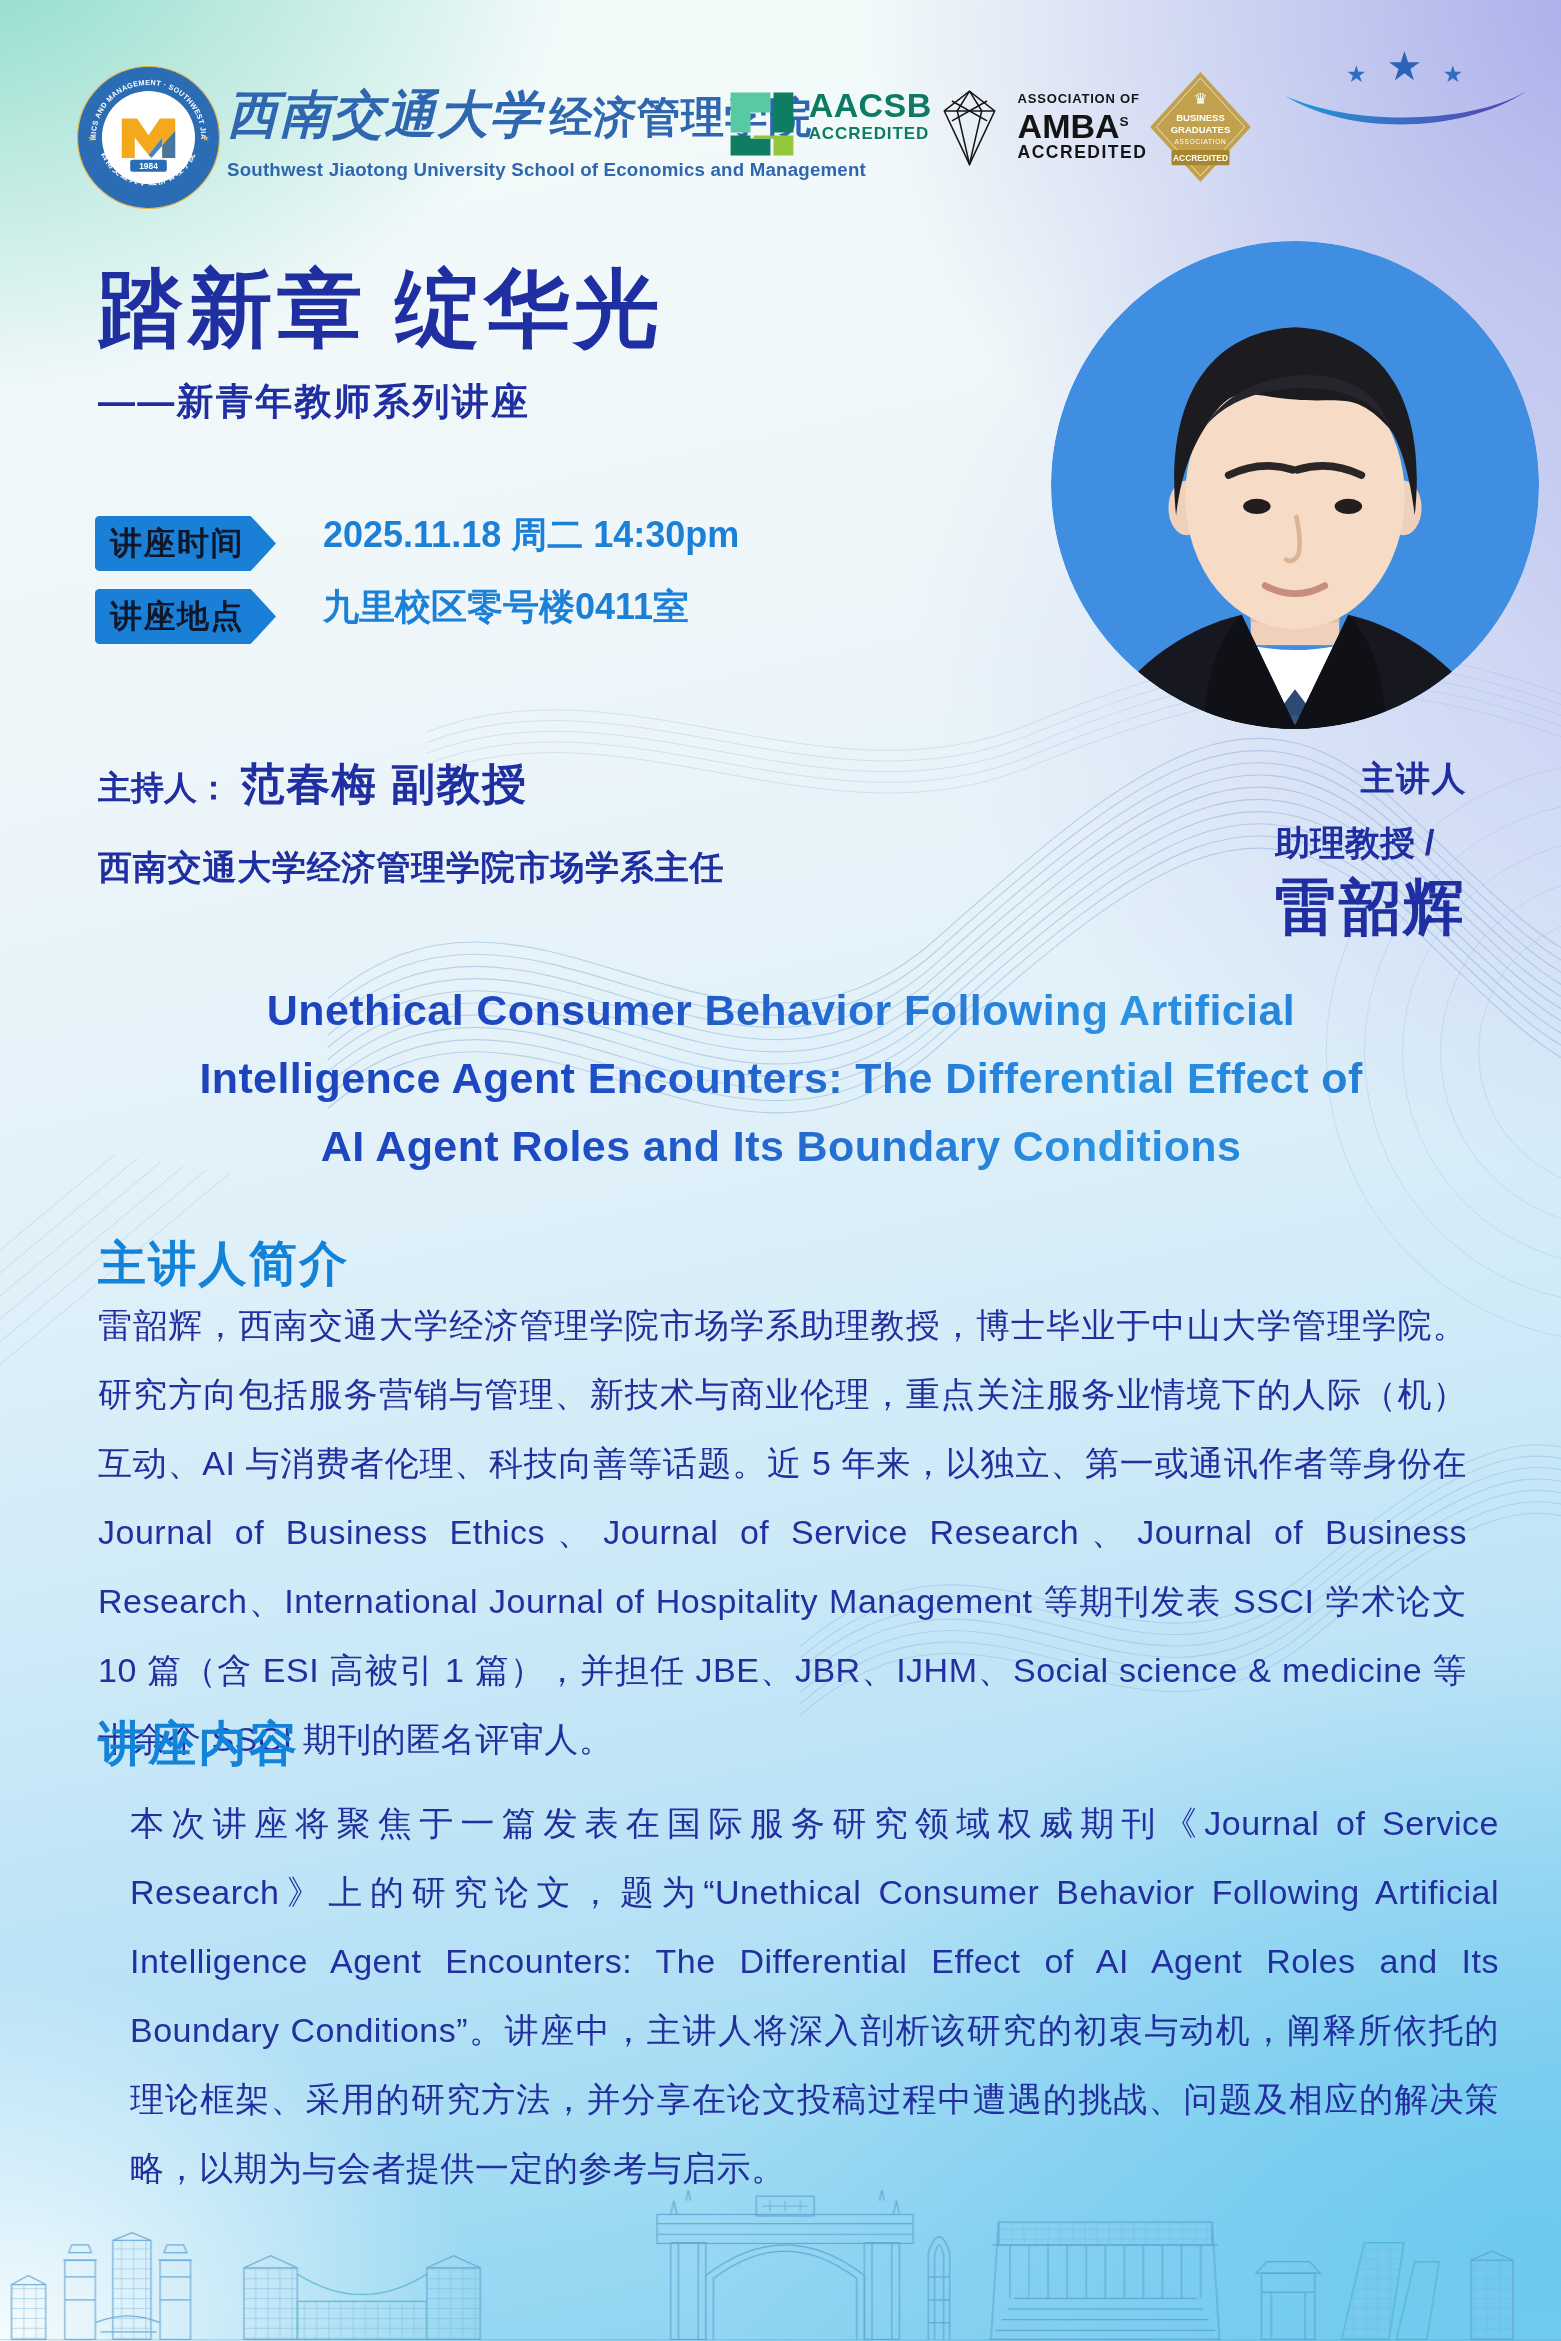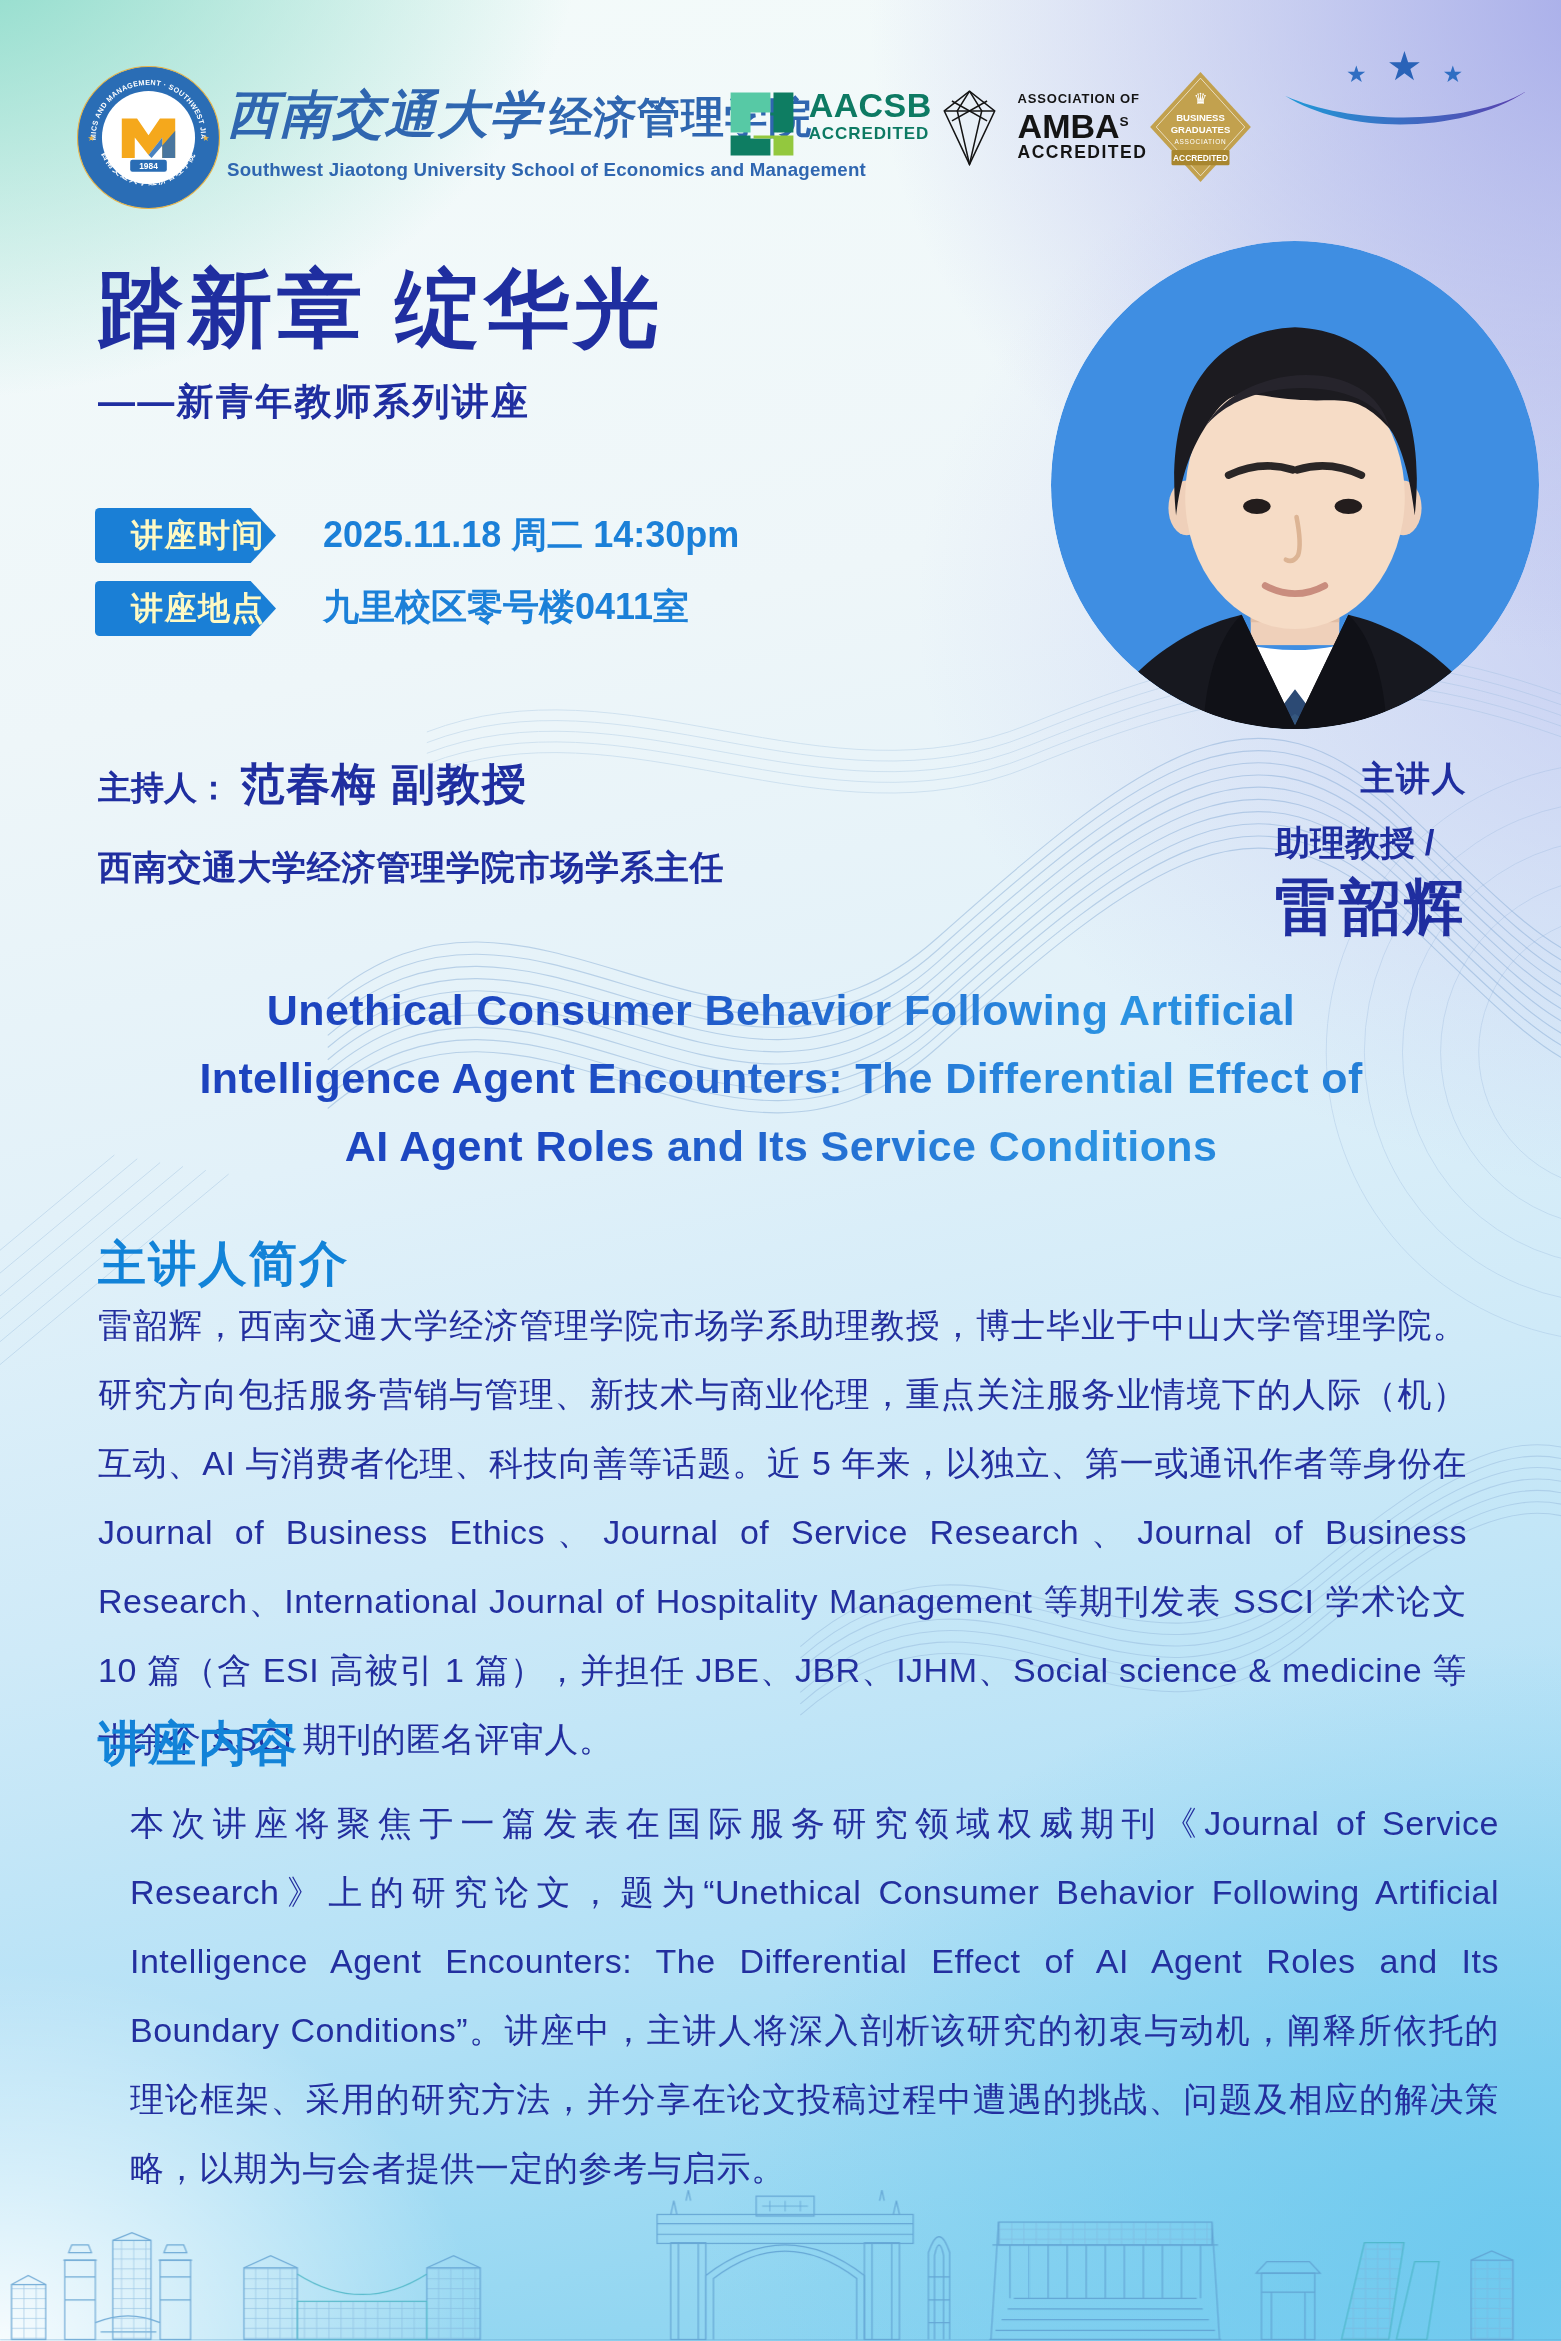--- a/index.html
+++ b/index.html
@@ -40,24 +40,24 @@
   .star.big{font-size:40px;color:#2a63b8;}
   .series-name{
     font-size:47px;font-weight:800;font-style:italic;letter-spacing:1.5px;margin-top:4.6px;
     background:linear-gradient(92deg,#25b0e0 0%,#2e85d6 45%,#5d40ae 88%);
     -webkit-background-clip:text;background-clip:text;color:transparent;white-space:nowrap;
   }
   
   .main-title{left:98px;top:252px;font-size:85px;font-weight:800;color:#1f2ea0;letter-spacing:4.6px;white-space:nowrap;}
   .sub-title{left:98px;top:377px;font-size:37px;font-weight:700;color:#1f2ea0;letter-spacing:2.3px;}
   
-  .badge{width:181px;height:55px;background:#1a7fd6;color:#fef9c3;
-    display:flex;align-items:center;padding-left:36px;box-sizing:border-box;
+  .badge{width:181px;height:55px;background:#1a7fd6;color:#0f172a;
+    display:flex;align-items:center;padding-left:15px;box-sizing:border-box;
     font-size:32px;font-weight:700;letter-spacing:1.5px;
-    clip-path:polygon(0 0,86% 0,100% 50%,86% 100%,0 100%);border-radius:4.6px;}
+    clip-path:polygon(0 0,86% 0,100% 50%,86% 100%,0 100%);border-radius:4.6px;margin-top:8px;}
   .badge1{left:95px;top:508px;}
   .badge2{left:95px;top:581px;}
   .badge-val{height:55px;display:flex;align-items:center;color:#1b80d8;font-weight:700;white-space:nowrap;}
   .val1{left:323px;top:508px;font-size:36px;}
   .val2{left:323px;top:580px;font-size:36px;}
   
   .portrait{left:1051px;top:241px;width:488px;height:488px;border-radius:50%;overflow:hidden;}
   
   .host-row{left:98px;top:755px;display:flex;align-items:baseline;color:#1f2ea0;white-space:nowrap;}
   .host-label{font-size:33px;font-weight:700;}
@@ -277,21 +277,21 @@
 
   <div class="abs speaker-label">主讲人</div>
   <div class="abs speaker-row">
     <span class="speaker-prefix">助理教授 /</span>
     <span class="speaker-name">雷韶辉</span>
   </div>
 
   <div class="abs talk-title">
     <div>Unethical Consumer Behavior Following Artificial</div>
     <div>Intelligence Agent Encounters: The Differential Effect of</div>
-    <div>AI Agent Roles and Its Service Conditions</div>
+    <div>AI Agent Roles and Its Boundary Conditions</div>
   </div>
 
   <div class="abs sec-heading bio-heading">主讲人简介</div>
   <div class="abs para bio-text">雷韶辉，西南交通大学经济管理学院市场学系助理教授，博士毕业于中山大学管理学院。研究方向包括服务营销与管理、新技术与商业伦理，重点关注服务业情境下的人际（机）互动、AI 与消费者伦理、科技向善等话题。近 5 年来，以独立、第一或通讯作者等身份在 Journal of Business Ethics、Journal of Service Research、Journal of Business Research、International Journal of Hospitality Management 等期刊发表 SSCI 学术论文 10 篇（含 ESI 高被引 1 篇），并担任 JBE、JBR、IJHM、Social science &amp; medicine 等十余个 SSCI 期刊的匿名评审人。</div>
 
   <div class="abs sec-heading content-heading">讲座内容</div>
   <div class="abs para content-text">本次讲座将聚焦于一篇发表在国际服务研究领域权威期刊《Journal of Service Research》上的研究论文，题为“Unethical Consumer Behavior Following Artificial Intelligence Agent Encounters: The Differential Effect of AI Agent Roles and Its Boundary Conditions”。讲座中，主讲人将深入剖析该研究的初衷与动机，阐释所依托的理论框架、采用的研究方法，并分享在论文投稿过程中遭遇的挑战、问题及相应的解决策略，以期为与会者提供一定的参考与启示。</div>
 
   <svg class="abs deco buildings" width="1561" height="172" viewBox="0 0 2048 225">
     <defs>

